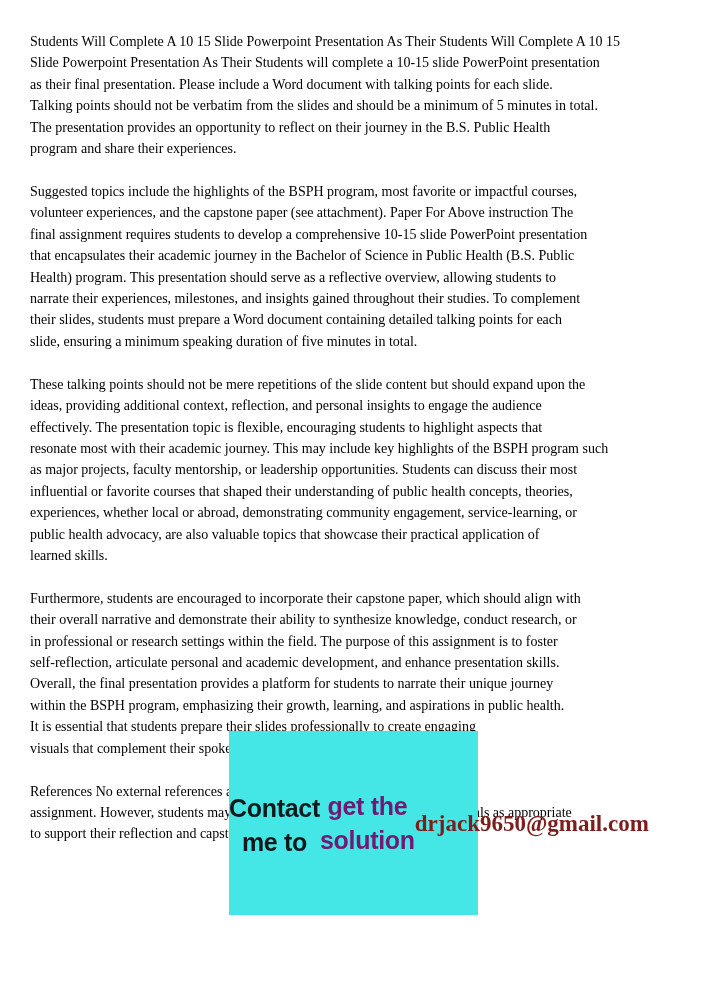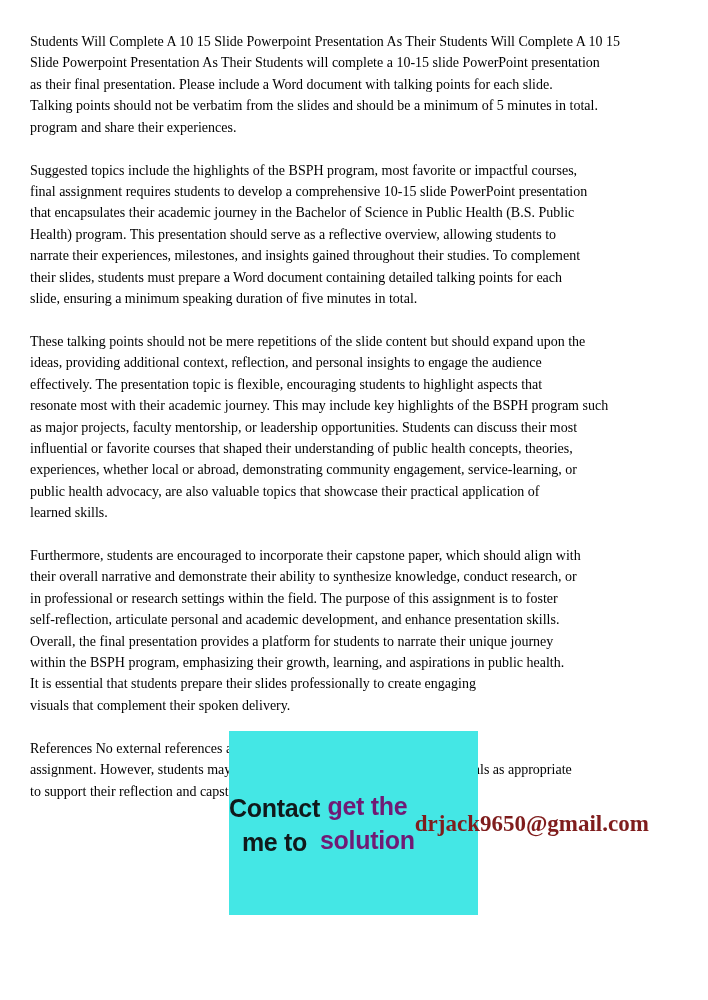--- a/index.html
+++ b/index.html
@@ -31,24 +31,26 @@
 </style>
 </head>
 <body style="background: rgb(255, 255, 255);">
 
 <div class="doc-text" id="doc" style="color: rgb(0, 0, 0);">
     <div class="para">
       <div class="line">Students Will Complete A 10 15 Slide Powerpoint Presentation As Their Students Will Complete A 10 15</div>
       <div class="line">Slide Powerpoint Presentation As Their Students will complete a 10-15 slide PowerPoint presentation</div>
       <div class="line">as their final presentation. Please include a Word document with talking points for each slide.</div>
       <div class="line">Talking points should not be verbatim from the slides and should be a minimum of 5 minutes in total.</div>
+      <div class="line">The presentation provides an opportunity to reflect on their journey in the B.S. Public Health</div>
       <div class="line">program and share their experiences.</div>
     </div>
     <div class="para">
       <div class="line">Suggested topics include the highlights of the BSPH program, most favorite or impactful courses,</div>
+      <div class="line">volunteer experiences, and the capstone paper (see attachment). Paper For Above instruction The</div>
       <div class="line">final assignment requires students to develop a comprehensive 10-15 slide PowerPoint presentation</div>
       <div class="line">that encapsulates their academic journey in the Bachelor of Science in Public Health (B.S. Public</div>
       <div class="line">Health) program. This presentation should serve as a reflective overview, allowing students to</div>
       <div class="line">narrate their experiences, milestones, and insights gained throughout their studies. To complement</div>
       <div class="line">their slides, students must prepare a Word document containing detailed talking points for each</div>
       <div class="line">slide, ensuring a minimum speaking duration of five minutes in total.</div>
     </div>
     <div class="para">
       <div class="line">These talking points should not be mere repetitions of the slide content but should expand upon the</div>
       <div class="line">ideas, providing additional context, reflection, and personal insights to engage the audience</div>

